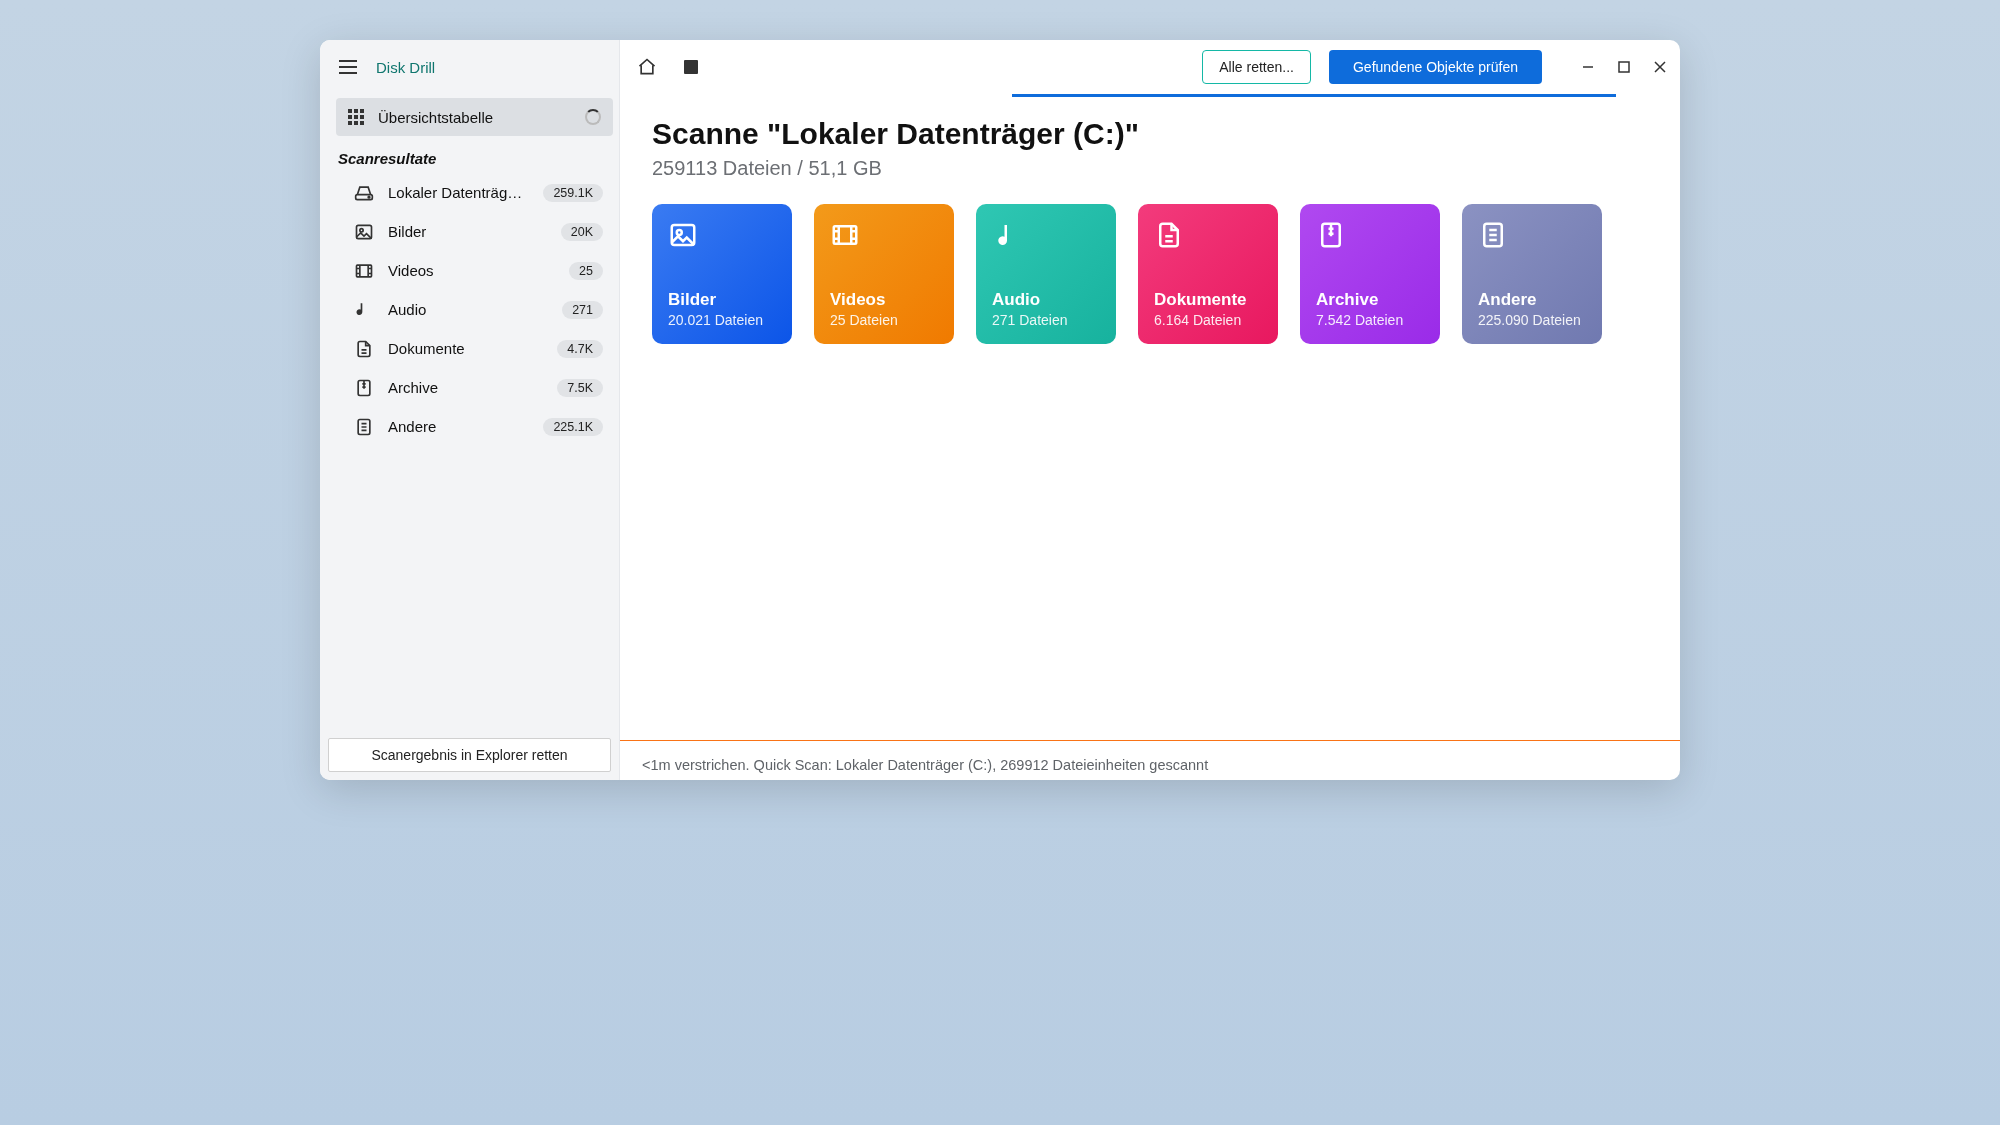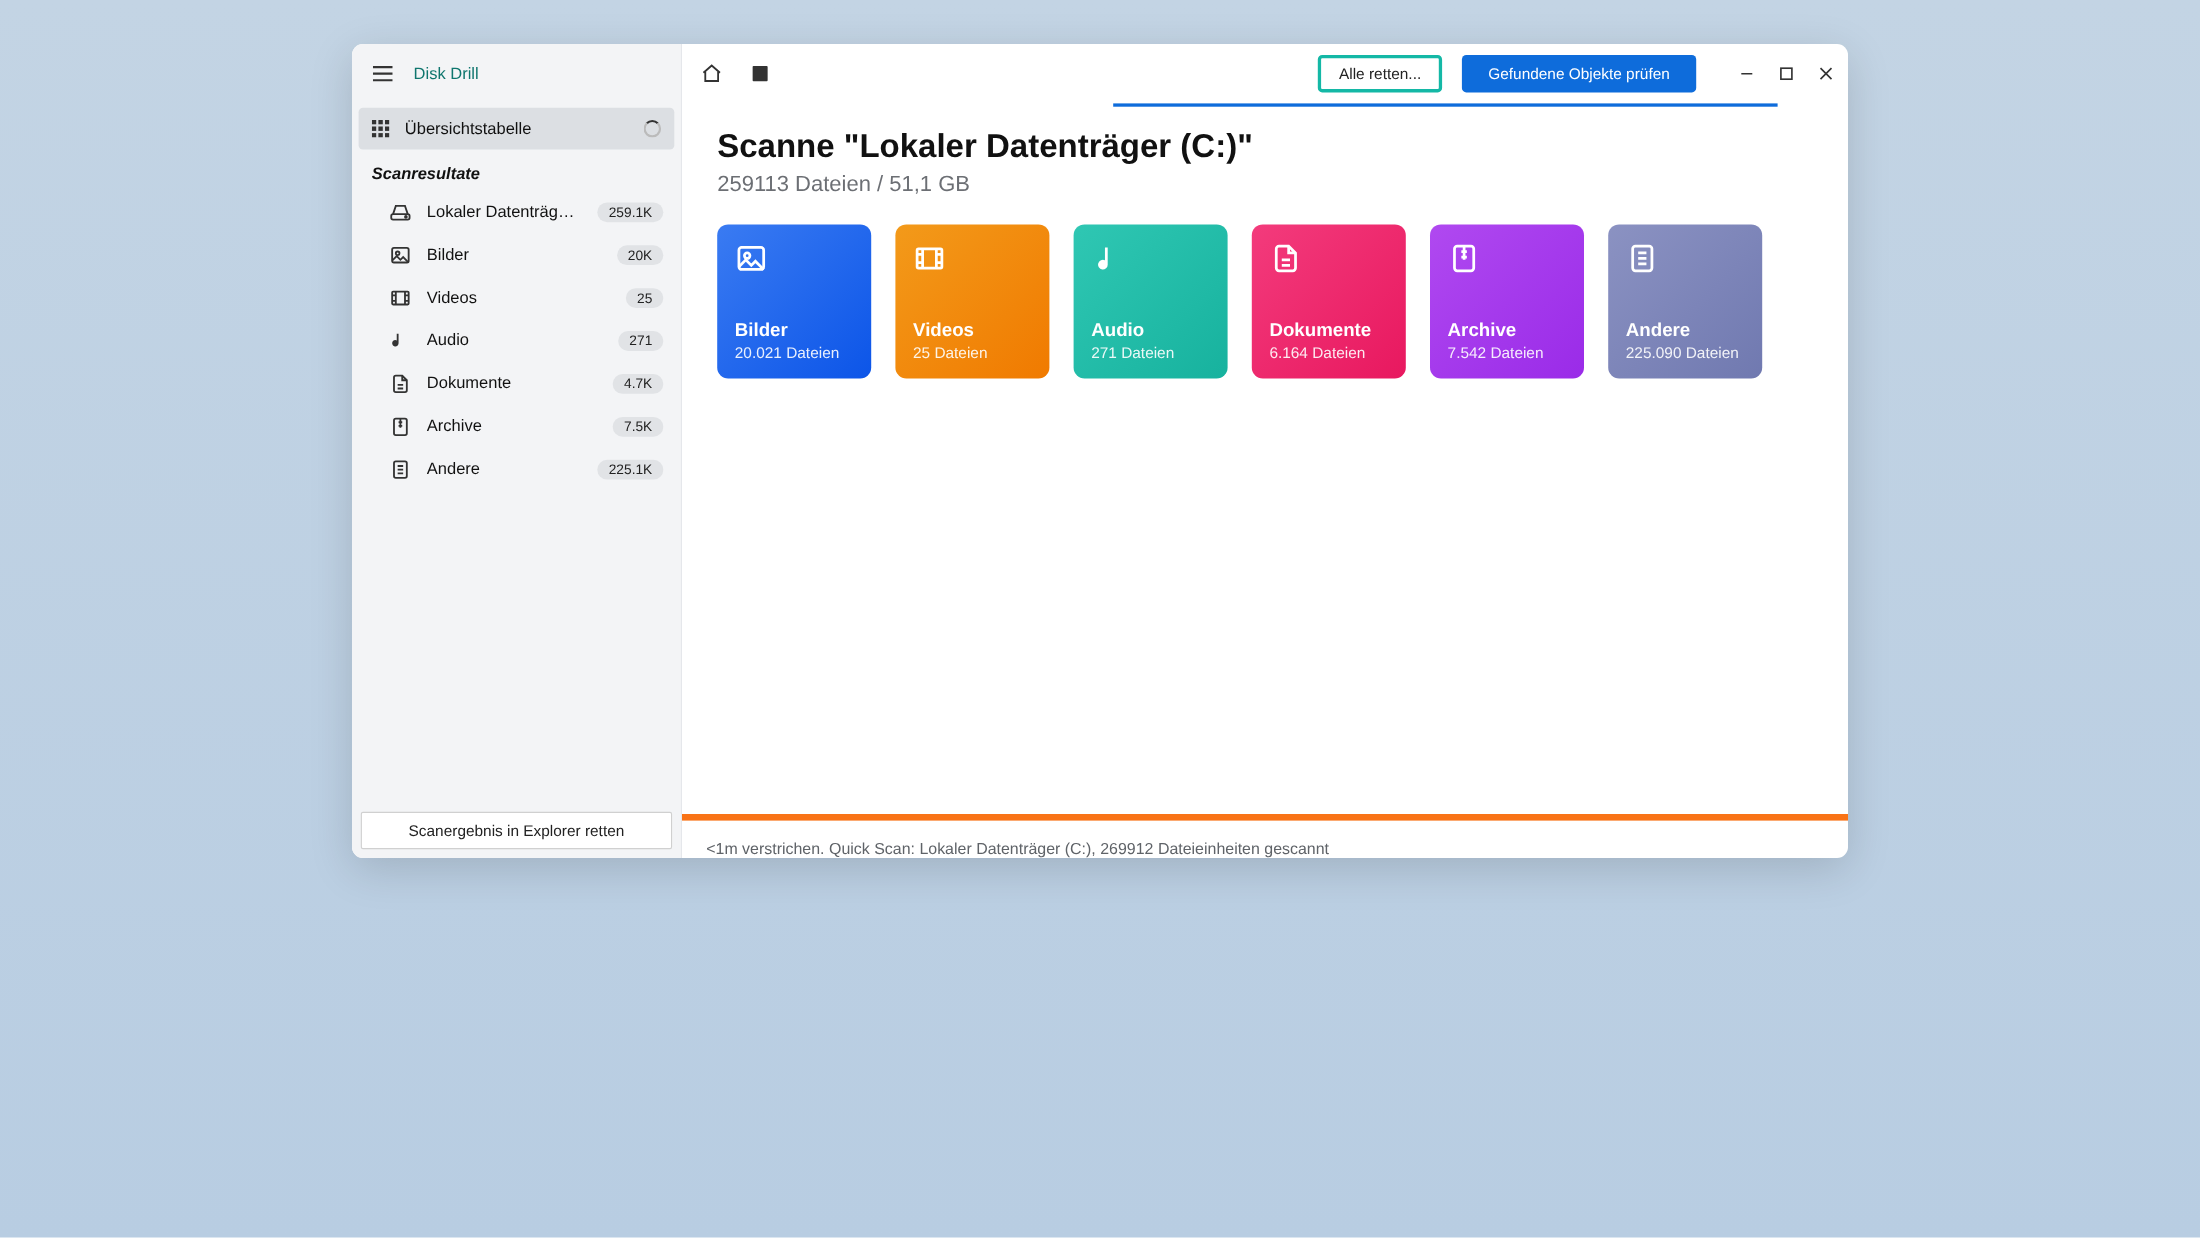--- a/index.html
+++ b/index.html
@@ -39,21 +39,21 @@
     padding: 0 14px;
     gap: 14px;
   }
   .hamburger-btn {
     width: 28px; height: 28px;
     display:flex;align-items:center;justify-content:center;
     cursor:pointer;
   }
   .app-title { font-size: 15px; color:#0f766e; }
   .overview-row {
-    margin: 4px 6px 0 6px;
+    margin: 4px 6px 0 16px;
     display:flex; align-items:center;
     height: 38px;
     padding: 0 12px;
     background: #dcdfe3;
     border-radius: 4px;
     gap: 14px;
     cursor:pointer;
   }
   .overview-row .label { font-size: 15px; color:#111; flex:1; }
   .spinner {
@@ -100,21 +100,21 @@
   .main { flex:1; display:flex; flex-direction:column; }
   .toolbar {
     display:flex; align-items:center;
     height:54px; padding:0 14px;
     gap:18px;
   }
   .icon-btn { width:26px;height:26px;display:flex;align-items:center;justify-content:center;cursor:pointer;color:#333;}
   .toolbar-spacer { flex:1; }
   .btn-secondary {
     height:34px; padding:0 16px;
-    background:#fff; border:3px solid #14b8a6;
+    background:#fff; border:1px solid #14b8a6;
     font-size:14px; color:#222; border-radius:4px; cursor:pointer;
   }
   .btn-primary {
     height:34px; padding:0 24px;
     background:#0e6cdb; border:none;
     font-size:14px; color:#fff; border-radius:4px; cursor:pointer;
   }
   .window-controls { display:flex; gap:24px; margin-left:22px; color:#333; }
   .window-controls span { cursor:pointer; font-size:14px; }
   .progress-track {
@@ -137,22 +137,22 @@
   .card .c-icon { width:30px;height:30px;margin-bottom:auto;}
   .card .c-title { font-size:17px; font-weight:600; }
   .card .c-sub { font-size:14px; opacity:0.9; margin-top:2px; }
   .c-bilder { background:linear-gradient(135deg,#3a7bf2,#0c55e8);}
   .c-videos { background:linear-gradient(135deg,#f39a1a,#f07a00);}
   .c-audio { background:linear-gradient(135deg,#2fc7b3,#17b29e);}
   .c-dokumente { background:linear-gradient(135deg,#f33b7c,#e8185f);}
   .c-archive { background:linear-gradient(135deg,#b049f0,#9a2be8);}
   .c-andere { background:linear-gradient(135deg,#8b92c2,#7079b0);}
   .statusbar {
-    height:40px; display:flex; align-items:flex-end;
-    padding:0 22px; border-top:6px solid #f97316;
+    height:40px; display:flex; align-items:flex-start;
+    padding:16px 22px; border-top:1px solid #f97316;
     font-size:14.5px; color:#5f6368;
   }
   svg { display:block; }
 </style>
 </head>
 <body>
 
 <div class="window">
 
   <aside class="sidebar">

